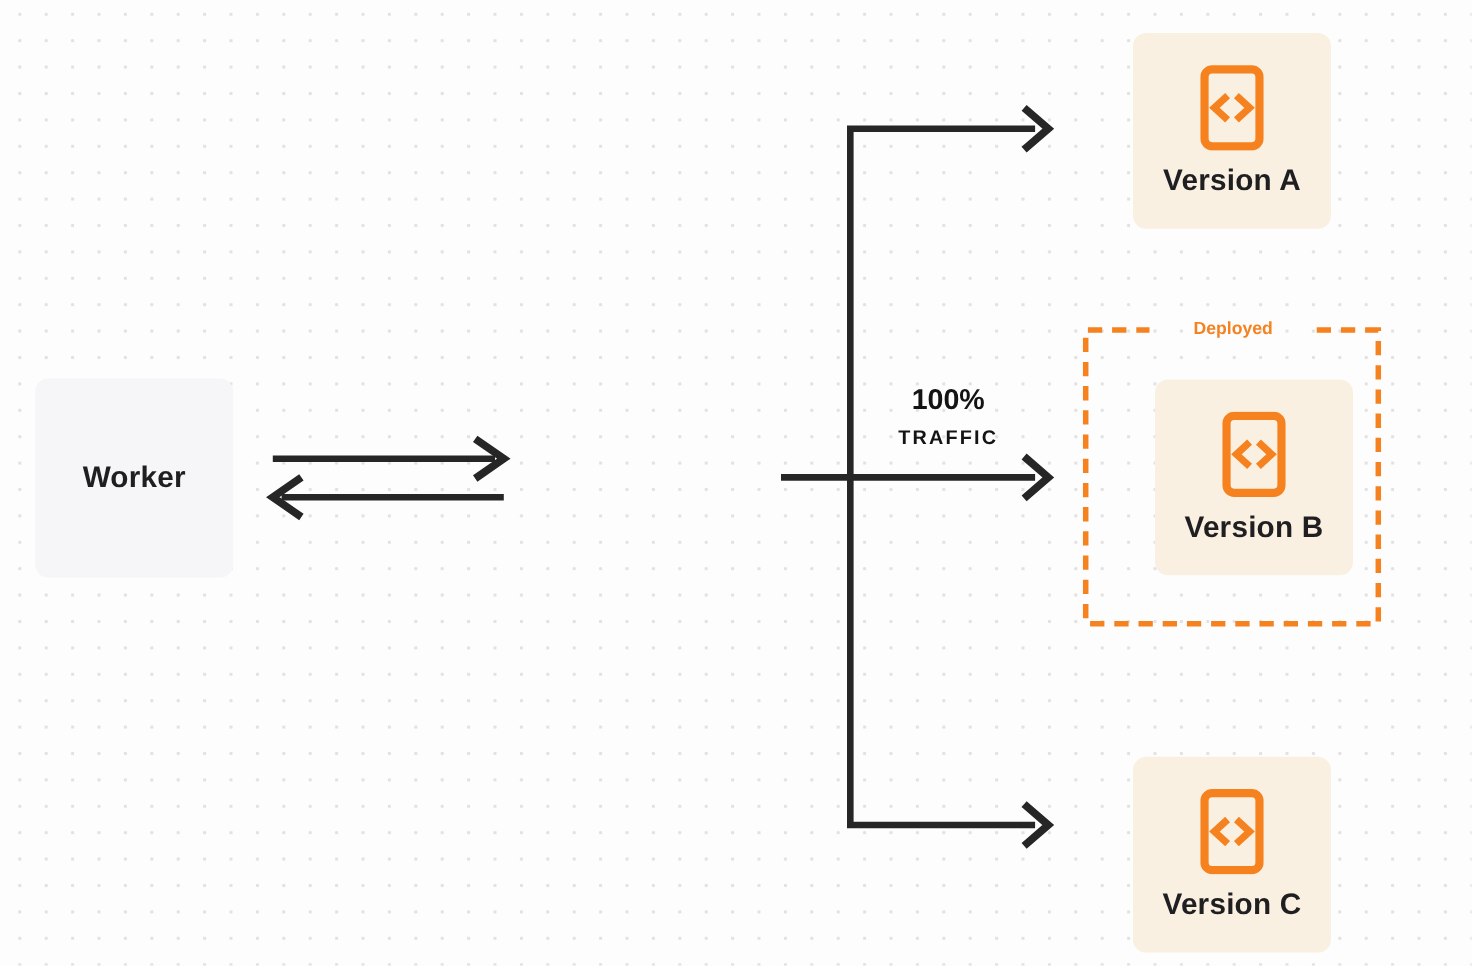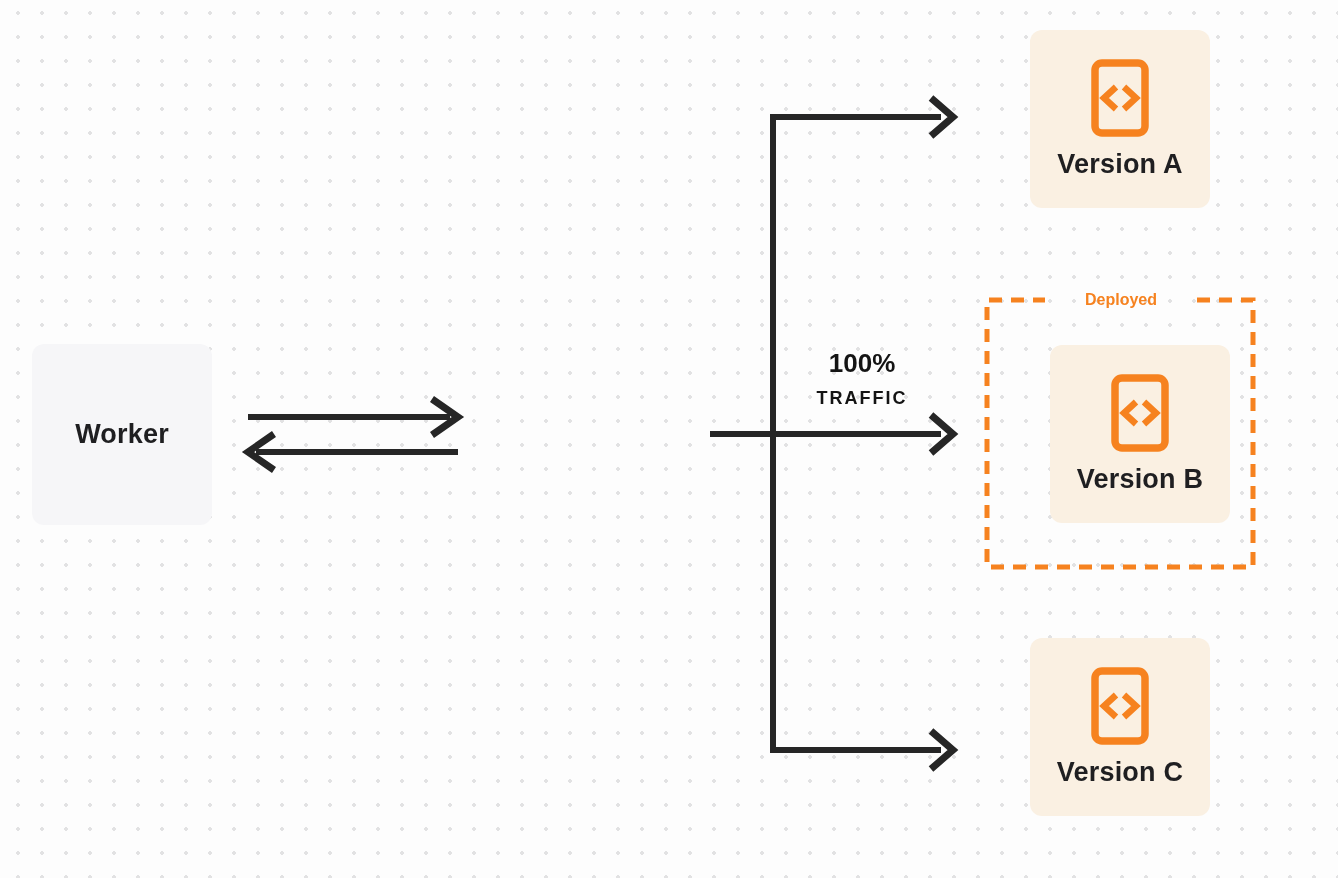--- a/index.html
+++ b/index.html
@@ -43,21 +43,21 @@
   .worker-box .logo { margin-top: 8px; }
   .worker-box .node-label { margin-top: 10px; }
 
   .version-box {
     left: 1030px; width: 180px; height: 178px;
     background: #faf0e2;
     text-align: right;
   }
   .version-a { top: 30px; }
   .version-b { top: 345px; margin-left: 20px; }
-  .version-c { top: 638px; }
+  .version-c { top: 688px; }
   .version-box .node-label { margin-top: 12px; }
 
   .arrow-layer {
     position: absolute;
     inset: 0;
     width: 1338px;
     height: 878px;
     pointer-events: none;
   }
 

